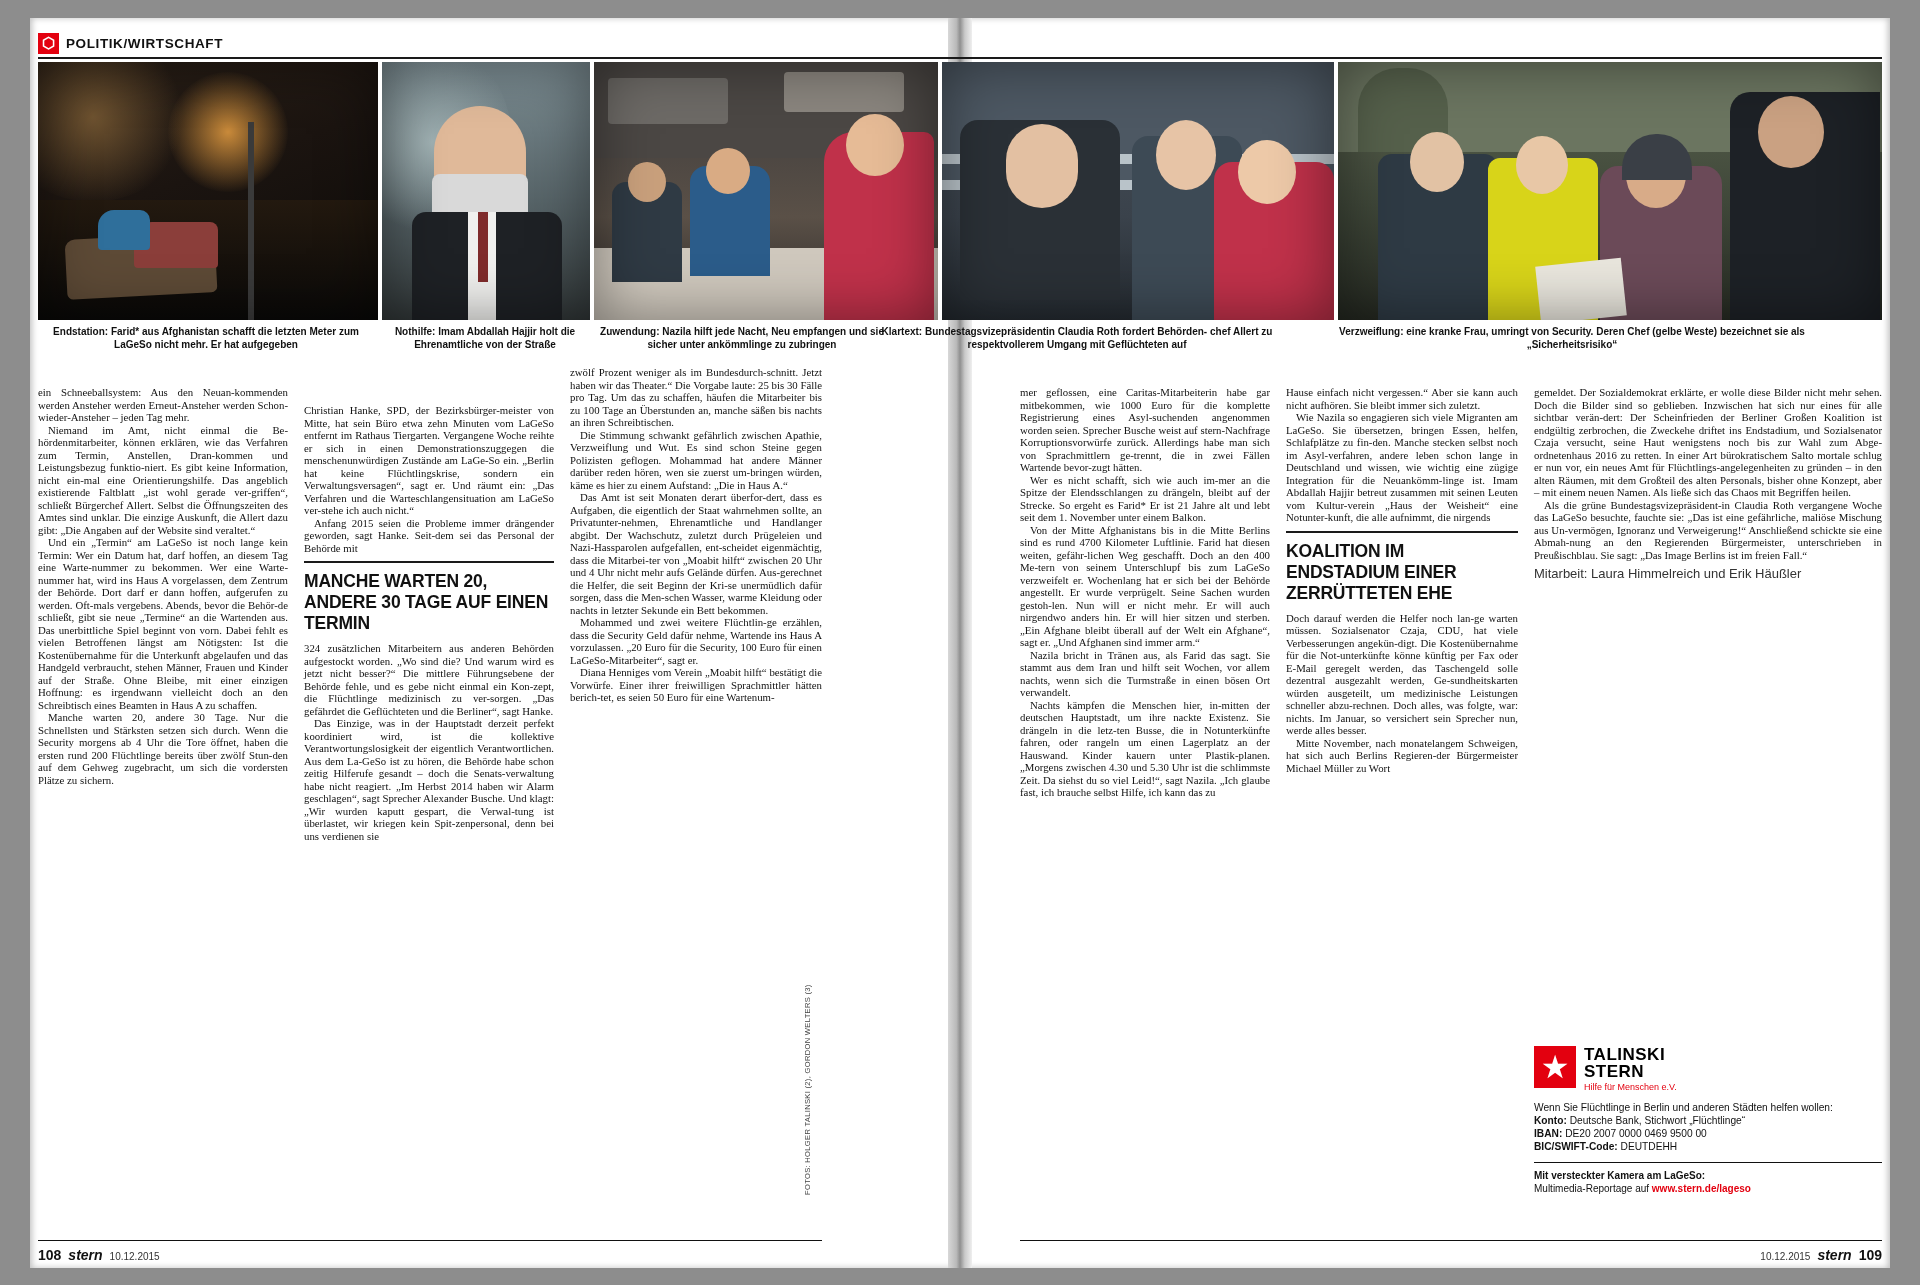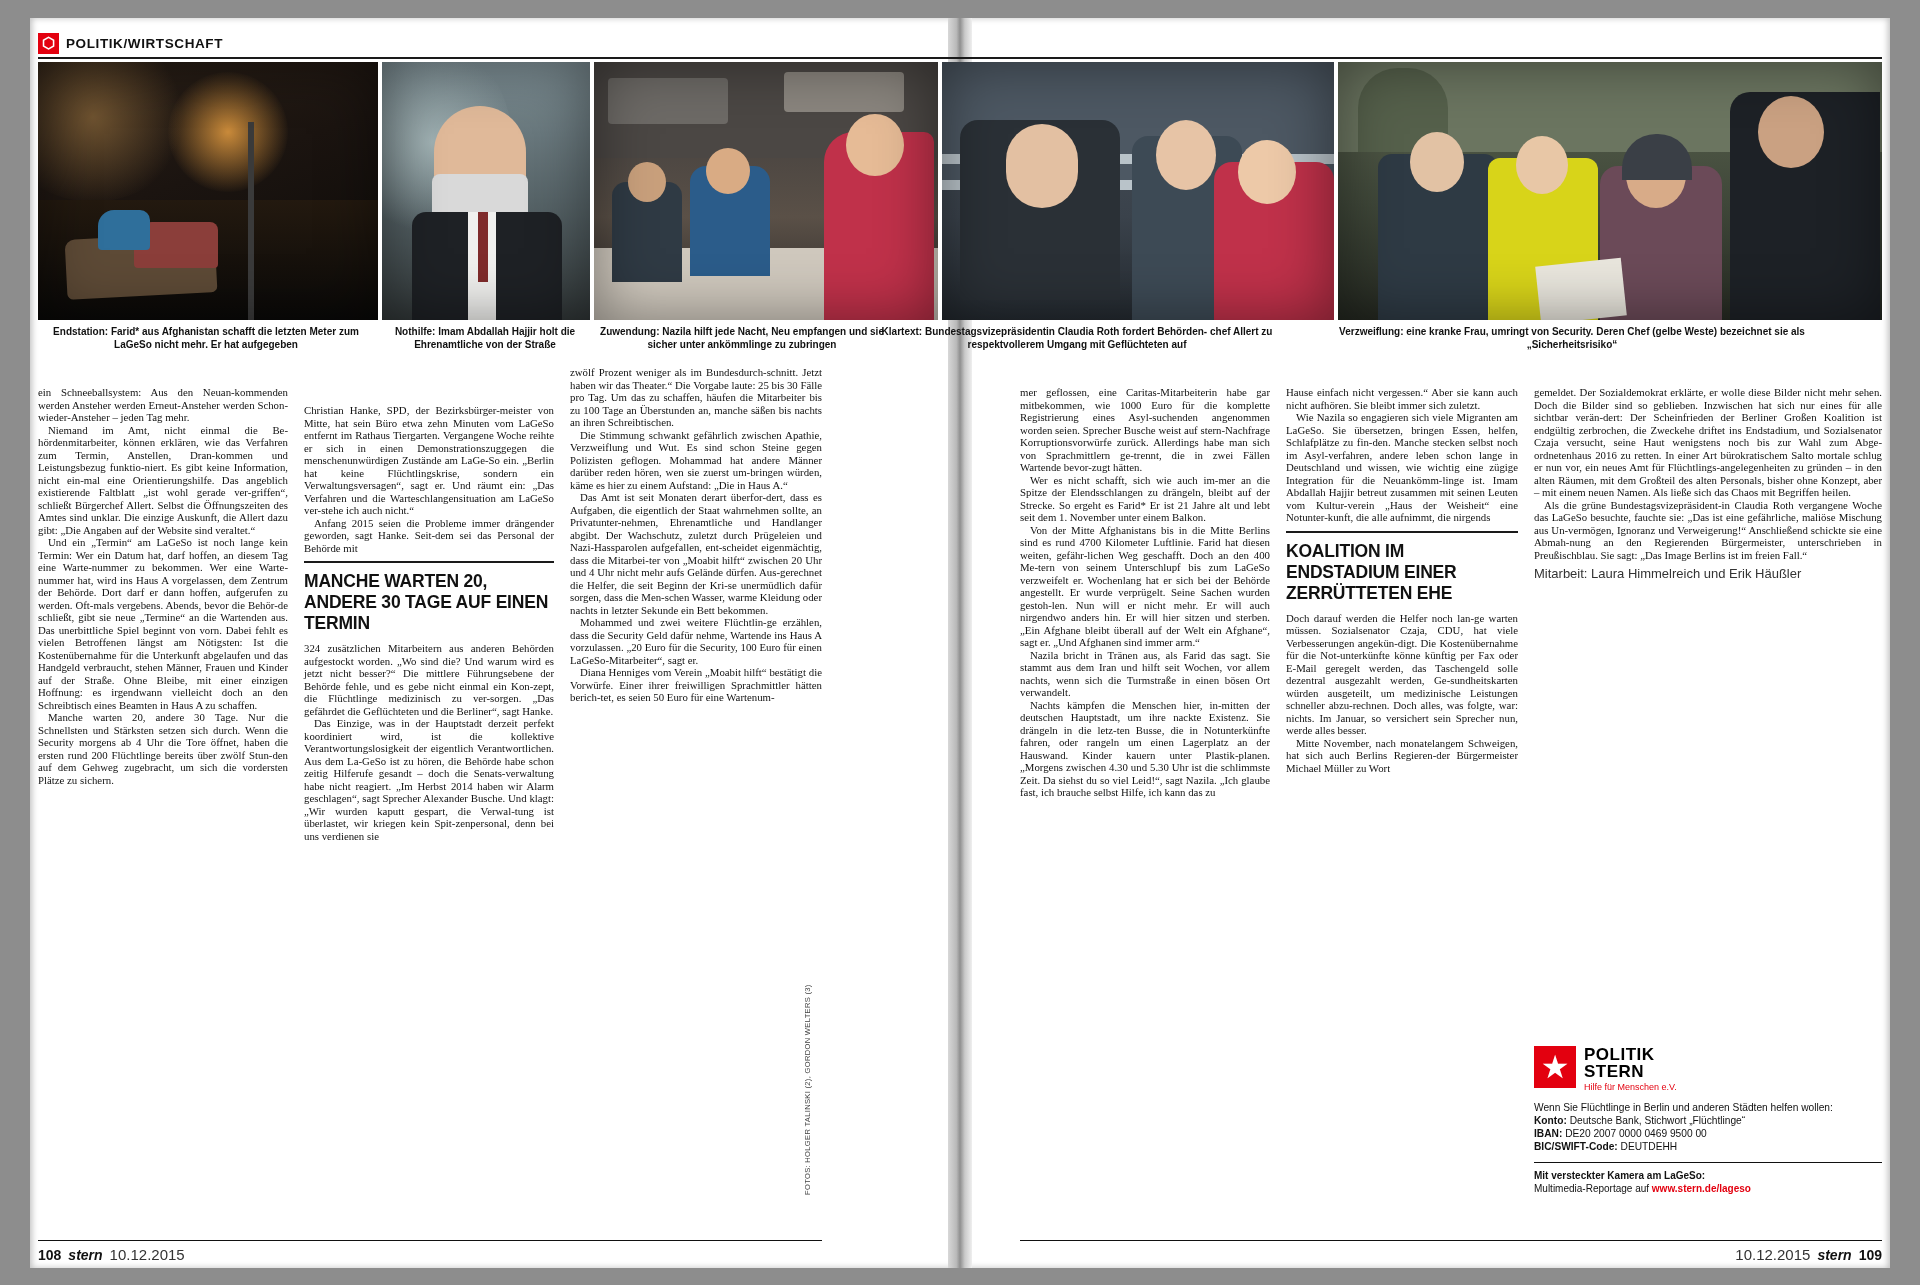--- a/index.html
+++ b/index.html
@@ -92,21 +92,21 @@
   }
 
   
   .folio{
     position:absolute;bottom:22px;
     font-family:"Liberation Sans",sans-serif;font-size:10.5px;color:#111;
     display:flex;align-items:baseline;gap:7px;
   }
   .folio .num{font-weight:bold;font-size:14px;}
   .folio .stern{font-weight:bold;font-style:italic;font-size:14px;}
-  .folio .date{font-size:15px;color:#333;}
+  .folio .date{font-size:10px;color:#333;}
   .folio-left{left:38px;}
   .folio-right{right:38px;}
   .botrule{
     position:absolute;bottom:44px;height:1px;background:#111;
   }
 
   
   .stiftung{
     position:absolute;left:1534px;top:1046px;width:348px;
   }
@@ -285,21 +285,21 @@
     <p>Als die grüne Bundestagsvizepräsident-in Claudia Roth vergangene Woche das LaGeSo besuchte, fauchte sie: „Das ist eine gefährliche, maliöse Mischung aus Un-vermögen, Ignoranz und Verweigerung!“ Anschließend schickte sie eine Abmah-nung an den Regierenden Bürgermeister, unterschrieben in Preußischblau. Sie sagt: „Das Image Berlins ist im freien Fall.“</p>
     <div class="byline">Mitarbeit: Laura Himmelreich und Erik Häußler</div>
   </div>
 
   <div class="stiftung">
     <div class="logo">
       <div class="star">
         <div class="glyph">★</div>
       </div>
       <div class="words">
-        <div class="w1">POLITIK</div>
+        <div class="w1">TALINSKI</div>
         <div class="w2">STERN</div>
         <div class="w3">Hilfe für Menschen e.V.</div>
       </div>
     </div>
     <div class="body">
       <div>Wenn Sie Flüchtlinge in Berlin und anderen Städten helfen wollen:</div>
       <div>
         <b>Konto:</b>
         <span>Deutsche Bank, Stichwort „Flüchtlinge“</span>
       </div>

